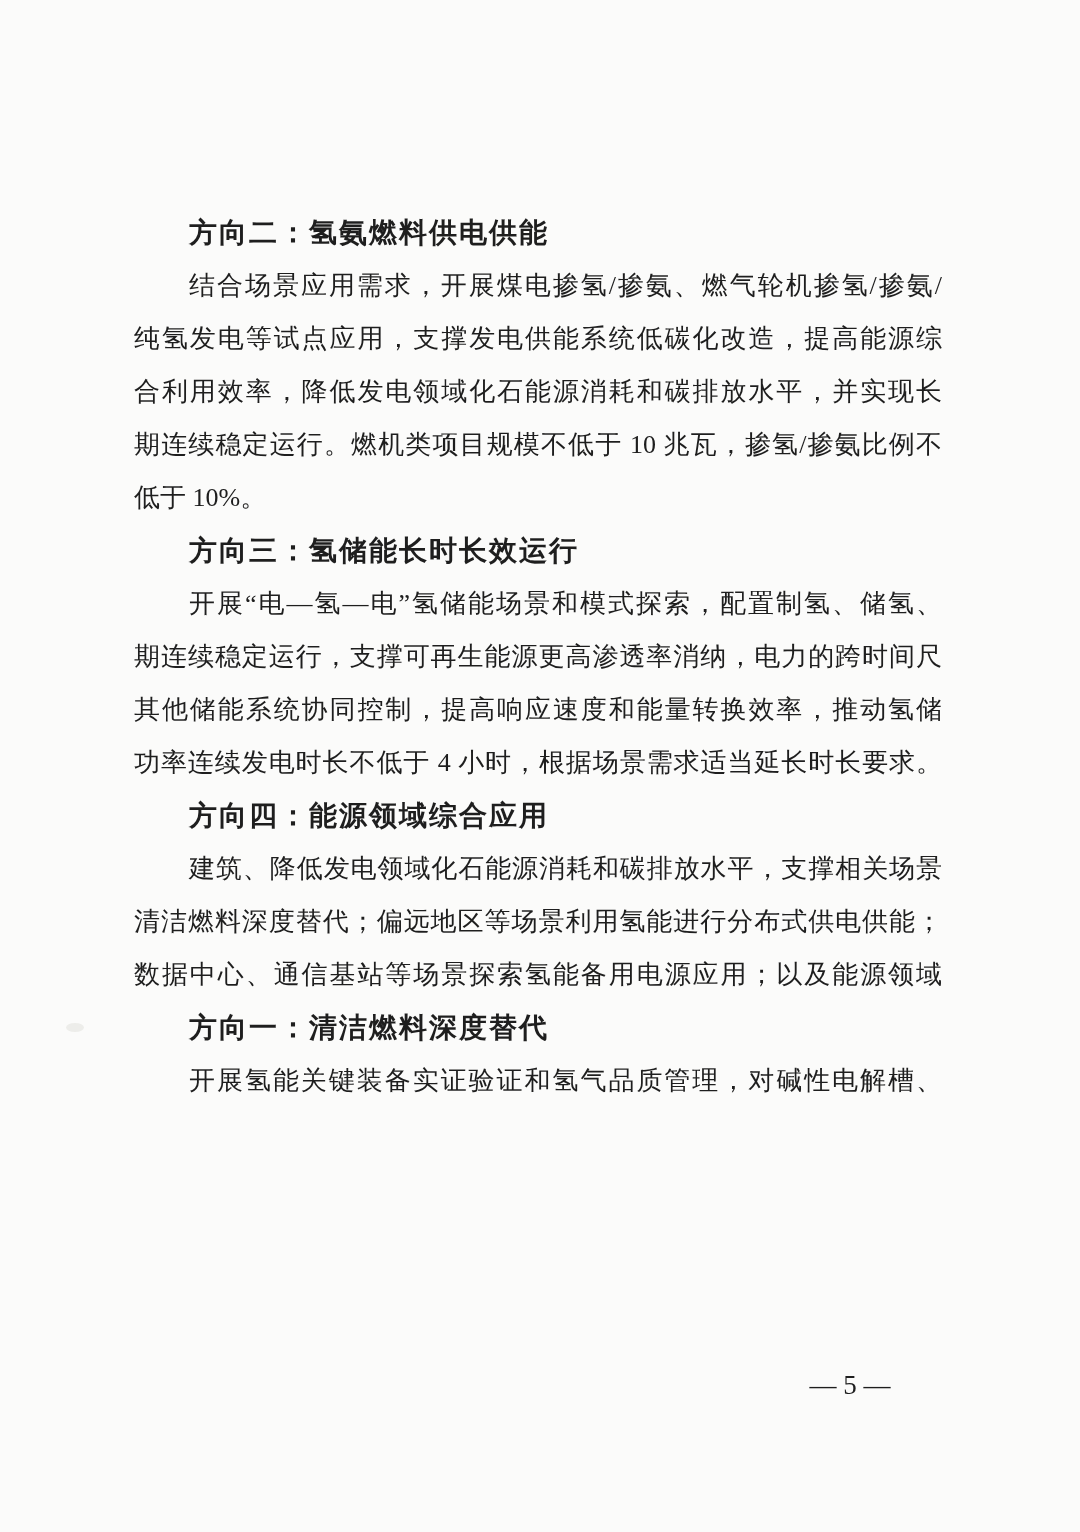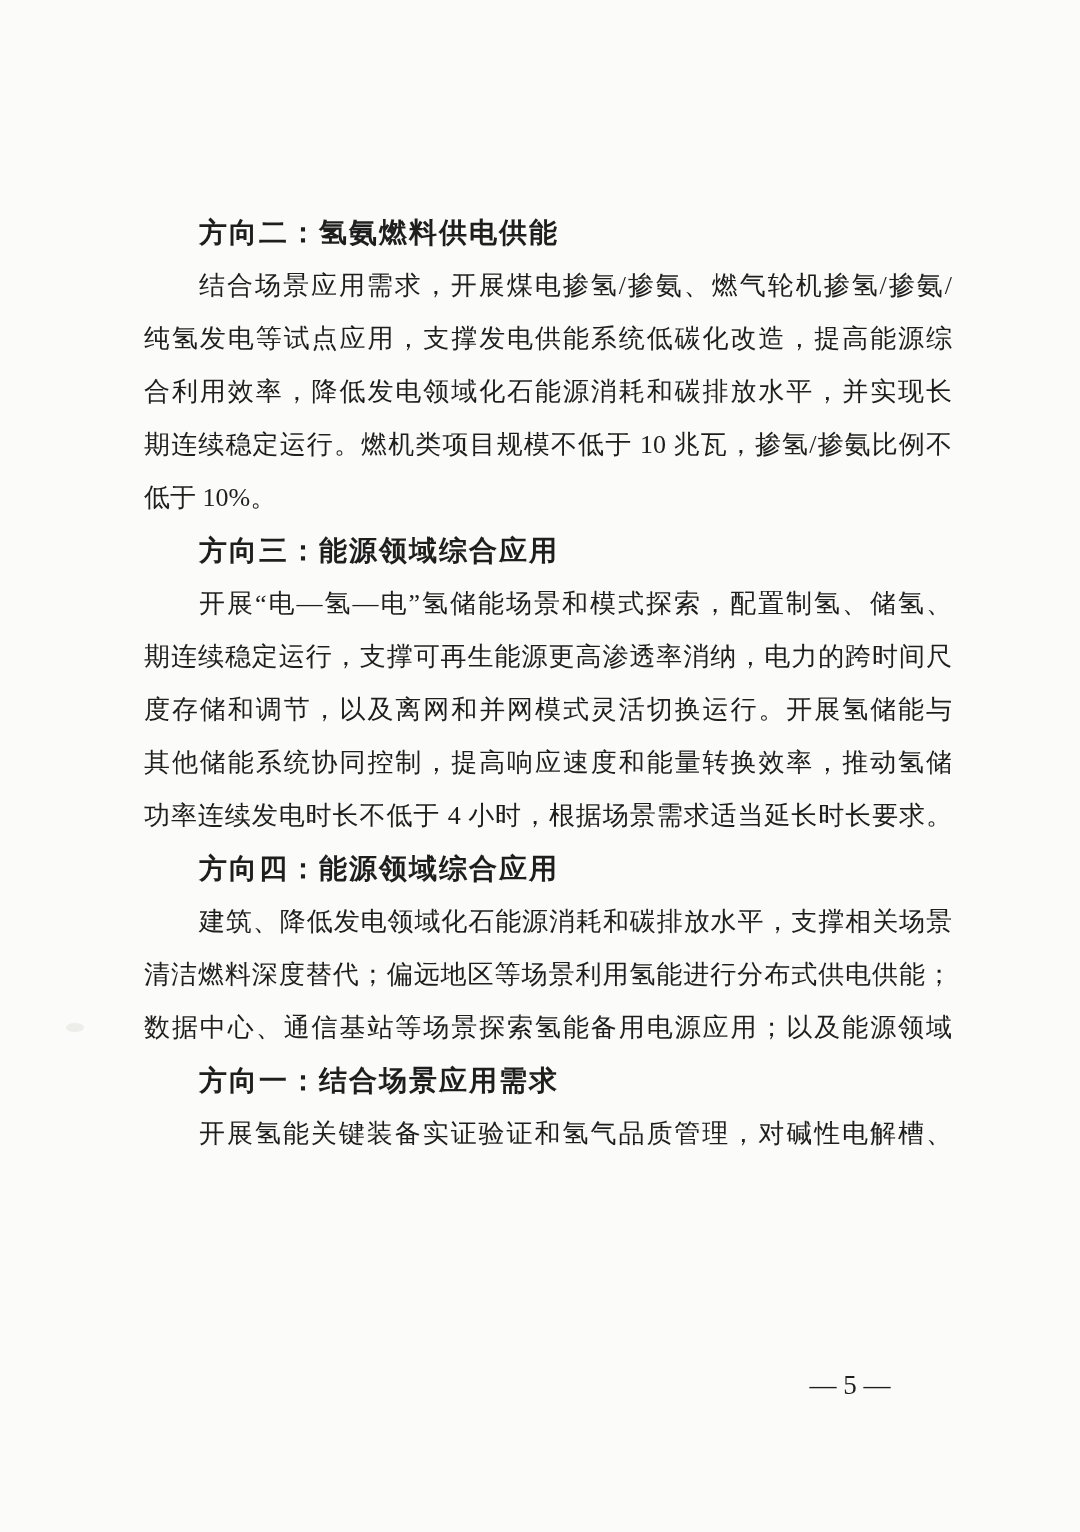--- a/index.html
+++ b/index.html
@@ -9,21 +9,21 @@
     width: 1080px;
     height: 1532px;
     margin: 0 auto;
     background: var(--page-bg, #fbfbfa);
     color: var(--text-color, #1e1e1e);
     font-family: "Liberation Serif", "DejaVu Serif", serif;
     overflow: hidden;
   }
   .content {
     position: absolute;
-    left: 144px;
+    left: 134px;
     top: 206px;
     width: 808px;
   }
   .line {
     height: 53px;
     line-height: 53px;
     font-size: 26px;
     text-align: left;
     white-space: nowrap;
     overflow: visible;
@@ -64,28 +64,27 @@
 <body>
 
 <div class="page" style="--text-color: #1e1e1e; --page-bg: #fbfbfa;">
   <div class="content">
       <div class="line heading indent">方向二：氢氨燃料供电供能</div>
       <div class="line body indent justify">结合场景应用需求，开展煤电掺氢/掺氨、燃气轮机掺氢/掺氨/</div>
       <div class="line body justify">纯氢发电等试点应用，支撑发电供能系统低碳化改造，提高能源综</div>
       <div class="line body justify">合利用效率，降低发电领域化石能源消耗和碳排放水平，并实现长</div>
       <div class="line body justify">期连续稳定运行。燃机类项目规模不低于 10 兆瓦，掺氢/掺氨比例不</div>
       <div class="line body">低于 10%。</div>
-      <div class="line heading indent">方向三：能源领域综合应用</div>
+      <div class="line heading indent">方向三：氢储能长时长效运行</div>
       <div class="line body indent justify">开展“电—氢—电”氢储能场景和模式探索，配置制氢、储氢、</div>
       <div class="line body justify">期连续稳定运行，支撑可再生能源更高渗透率消纳，电力的跨时间尺</div>
-      <div class="line body justify">度存储和调节，以及离网和并网模式灵活切换运行。开展氢储能与</div>
       <div class="line body justify">其他储能系统协同控制，提高响应速度和能量转换效率，推动氢储</div>
       <div class="line body justify">功率连续发电时长不低于 4 小时，根据场景需求适当延长时长要求。</div>
       <div class="line heading indent">方向四：能源领域综合应用</div>
       <div class="line body indent justify">建筑、降低发电领域化石能源消耗和碳排放水平，支撑相关场景</div>
       <div class="line body justify">清洁燃料深度替代；偏远地区等场景利用氢能进行分布式供电供能；</div>
       <div class="line body justify">数据中心、通信基站等场景探索氢能备用电源应用；以及能源领域</div>
-      <div class="line heading indent">方向一：结合场景应用需求</div>
+      <div class="line heading indent">方向一：清洁燃料深度替代</div>
       <div class="line body indent justify">开展氢能关键装备实证验证和氢气品质管理，对碱性电解槽、</div>
     </div>
   <div class="scan-artifact"></div>
   <div class="page-footer">— 5 —</div>
 </div>
 
 </body></html>

